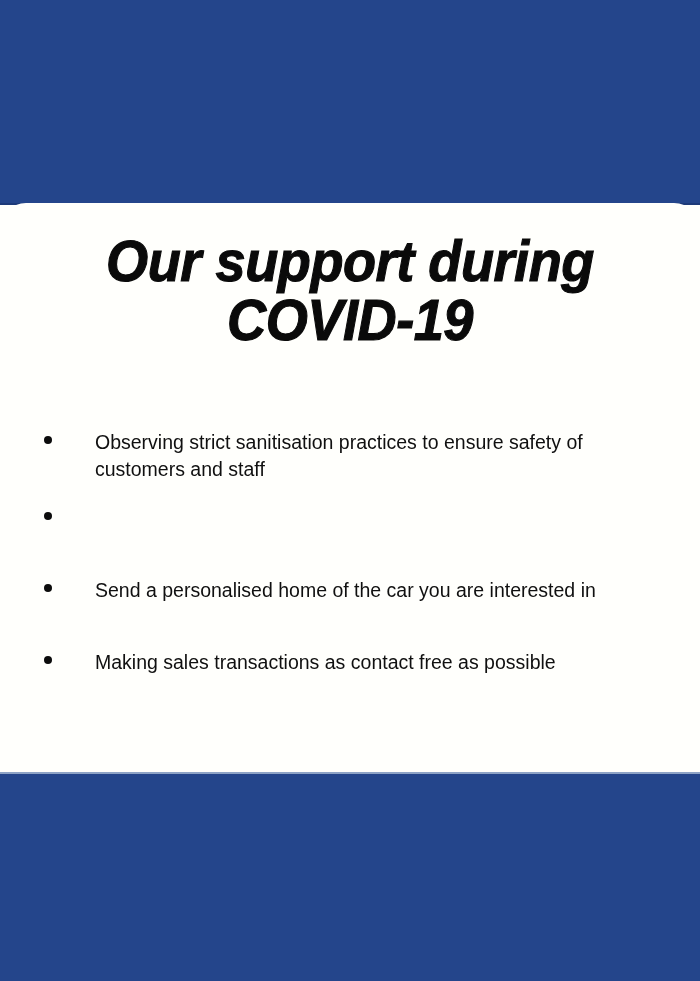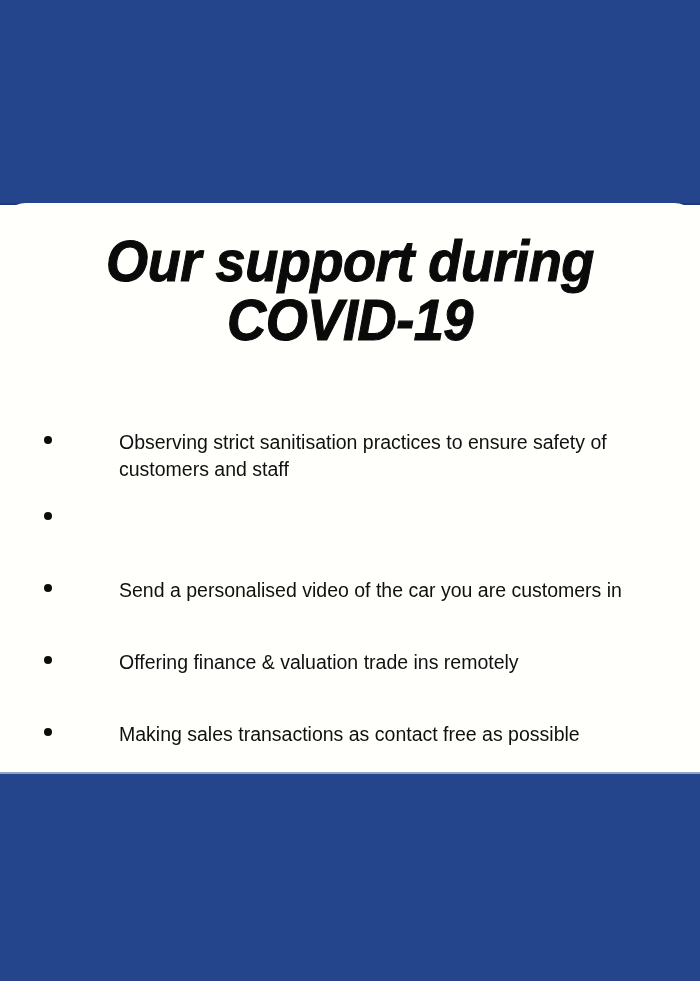--- a/index.html
+++ b/index.html
@@ -78,21 +78,21 @@
     left: 0;
     top: 226px;
     width: 700px;
     margin: 0;
     padding: 0;
     list-style: none;
   }
   .bullet-item {
     position: relative;
     min-height: 50px;
-    padding: 0 44px 0 119px;
+    padding: 0 44px 0 95px;
     margin: 0 0 22px 0;
     color: #101010;
     font-family: "Liberation Sans", sans-serif;
     font-size: 19.5px;
     line-height: 27px;
     font-weight: 400;
   }
   .bullet-item:last-child {
     margin-bottom: 0;
   }
@@ -126,25 +126,21 @@
     <ul class="bullet-list">
       <li class="bullet-item">
         <span class="bullet-dot"></span>
         <span class="bullet-text">Observing strict sanitisation practices to ensure safety of customers and staff</span>
       </li>
       <li class="bullet-item">
         <span class="bullet-dot"></span>
       </li>
       <li class="bullet-item">
         <span class="bullet-dot"></span>
-        <span class="bullet-text">Send a personalised video of the car you are customers in</span>
-      </li>
-      <li class="bullet-item">
-        <span class="bullet-dot"></span>
-        <span class="bullet-text">Offering finance &amp; valuation trade ins remotely</span>
+        <span class="bullet-text">Send a personalised home of the car you are interested in</span>
       </li>
       <li class="bullet-item">
         <span class="bullet-dot"></span>
         <span class="bullet-text">Making sales transactions as contact free as possible</span>
       </li>
     </ul>
 
   </div>
 
   <div class="band band-bottom"></div>

